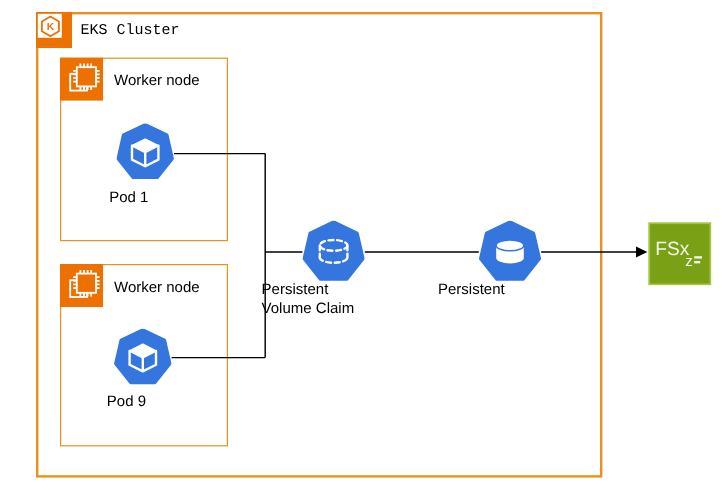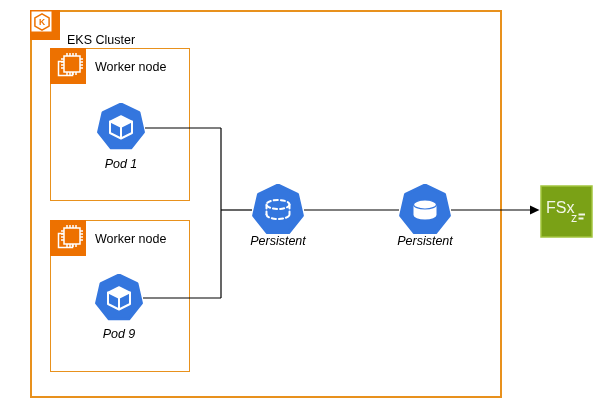--- a/index.html
+++ b/index.html
@@ -9,23 +9,23 @@
   }
   .box{position:absolute;background:transparent;box-sizing:border-box;text-align:center;}
   .eks-box{left:30px;top:10px;width:472px;height:388px;border:2px solid #E8911D;}
   .worker-box{width:140px;border:1.5px solid #E8911D;}
   .worker-box-1{left:50px;top:48px;height:153px;}
   .worker-box-2{left:50px;top:220px;height:152px;}
   .icon{position:absolute;display:block;}
   .eks-icon{left:30px;top:10px;}
   .worker-icon{left:-1px;top:-1px;}
   .label{position:absolute;font-size:12.5px;line-height:16px;white-space:nowrap;}
-  .eks-label{left:67px;top:32px;}
+  .eks-label{left:67px;top:17px;font-family:Liberation Mono, monospace;}
   .worker-label{left:44px;top:10px;}
-  .center-label{text-align:center;white-space:normal;font-style:italic;}
+  .center-label{white-space:normal;}
   .pod1-label{left:91px;top:156px;width:60px;}
   .pod2-label{left:89px;top:326px;width:60px;}
   .pvc-label{left:218px;top:233px;width:120px;}
   .pv-label{left:365px;top:233px;width:120px;}
   .pod1-icon{left:97px;top:103px;}
   .pod2-icon{left:95px;top:274px;}
   .pvc-icon{left:252px;top:184px;}
   .pv-icon{left:399px;top:184px;}
   .fsx-icon{left:540px;top:185px;}
   .lines{position:absolute;left:0;top:0;pointer-events:none;}
@@ -118,20 +118,21 @@
     <polygon points="26,1 45.5,10.41 50.37,31.56 36.85,48.53 15.15,48.53 1.63,31.56 6.5,10.41" fill="#3476DE" stroke="#3476DE" stroke-width="3" stroke-linejoin="round"></polygon>
     <g fill="none" stroke="#ffffff" stroke-width="2" stroke-dasharray="4 3" stroke-linecap="round">
       <ellipse cx="26" cy="20.5" rx="11.5" ry="4.5"></ellipse>
       <line x1="14.5" y1="20.5" x2="14.5" y2="30.5"></line>
       <line x1="37.5" y1="20.5" x2="37.5" y2="30.5"></line>
       <path d="M14.5,30.5 A11.5,4.5 0 0 0 37.5,30.5"></path>
     </g>
   </svg>
   <div class="label center-label pvc-label">
     <div>Persistent</div>
+    <div>Volume Claim</div>
   </div>
 
   <svg class="icon pv-icon" width="52" height="52" viewBox="0 0 52 52">
     <polygon points="26,1 45.5,10.41 50.37,31.56 36.85,48.53 15.15,48.53 1.63,31.56 6.5,10.41" fill="#3476DE" stroke="#3476DE" stroke-width="3" stroke-linejoin="round"></polygon>
     <path d="M14.5,20.5 L14.5,31 A11.5,4.5 0 0 0 37.5,31 L37.5,20.5 Z" fill="#ffffff"></path>
     <ellipse cx="26" cy="20.5" rx="11.5" ry="4.5" fill="#ffffff" stroke="#3476DE" stroke-width="1.2"></ellipse>
   </svg>
   <div class="label center-label pv-label">
     <div>Persistent</div>
   </div>

